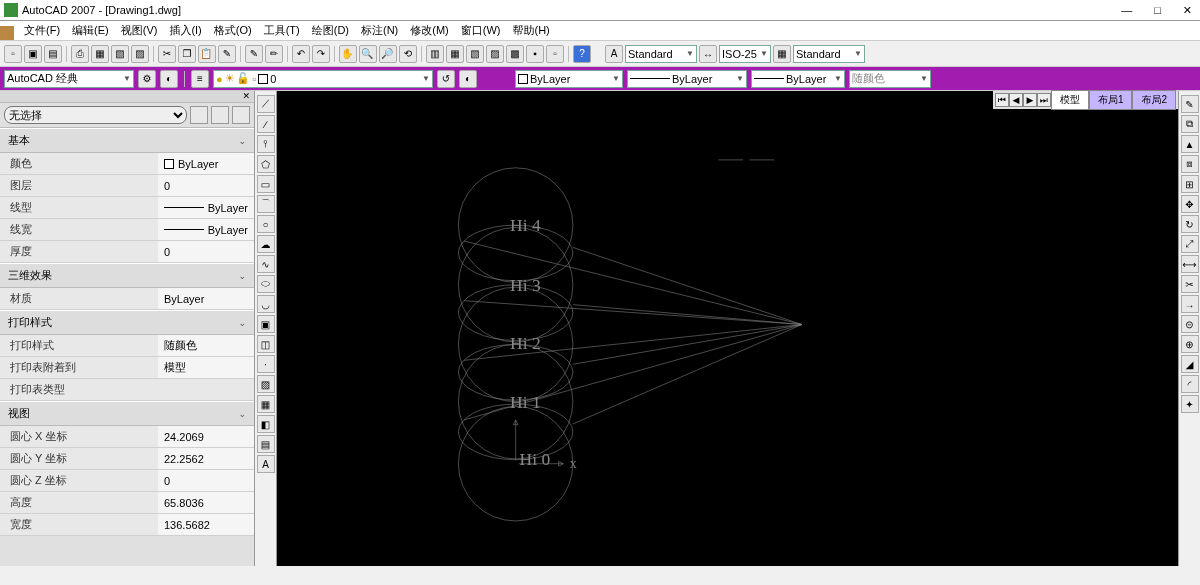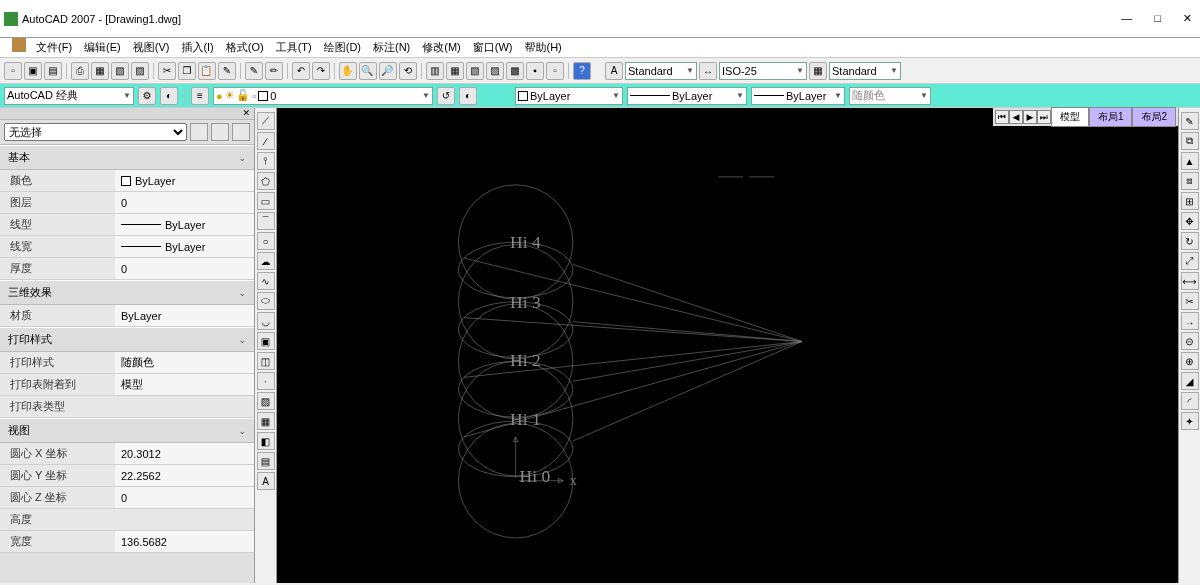--- a/index.html
+++ b/index.html
@@ -1,40 +1,40 @@
 <!DOCTYPE html>
 <html><head>
 <meta charset="utf-8">
 <style>
 * { margin:0; padding:0; box-sizing:border-box; font-family:"Microsoft YaHei",Arial,sans-serif; font-size:11px; }
 body { background:#f0f0f0; width:1200px; height:585px; overflow:hidden; position:relative; }
-.titlebar { background:#fff; display:flex; align-items:center; height:38px; padding:0 4px; border-bottom:1px solid #999; }
+.titlebar { background:#fff; display:flex; align-items:center; height:21px; padding:0 4px; border-bottom:1px solid #999; }
 .titlebar .logo { width:14px; height:14px; background:#3a8f3a; margin-right:4px; }
 .titlebar-text { flex:1; color:#000; }
 .winbtns { display:flex; gap:14px; font-size:14px; }
 .winbtn { cursor:pointer; padding:0 4px; }
-.menubar { background:#fff; display:flex; align-items:flex-start; height:20px; padding-left:12px; gap:4px; border-bottom:1px solid #ccc; }
+.menubar { background:#fff; display:flex; align-items:flex-end; height:20px; padding-left:0; gap:4px; border-bottom:1px solid #ccc; }
 .menu-icon { width:14px; height:14px; background:#b84; margin-right:2px; }
 .menuitem { padding:2px 4px; cursor:pointer; }
 .toolbar { background:#f0f0f0; display:flex; align-items:center; height:26px; padding:2px 4px; gap:2px; border-bottom:1px solid #ccc; }
 .tbtn { width:18px; height:18px; border:1px solid #aaa; background:#e8e8e8; border-radius:2px; cursor:pointer; display:flex; align-items:center; justify-content:center; font-size:10px; }
 .tsep { width:1px; height:16px; background:#bbb; margin:0 2px; }
 .combo { height:18px; border:1px solid #7a9; background:#fff; padding:0 2px; display:flex; align-items:center; gap:2px; cursor:pointer; }
 .combo .arrow { font-size:8px; color:#555; margin-left:auto; }
-.layerbar { background:#5eead4; display:flex; align-items:center; height:24px; padding:2px 4px; gap:4px; border-bottom:1px solid #ccc; }
+.layerbar { background:#a21caf; display:flex; align-items:center; height:24px; padding:2px 4px; gap:4px; border-bottom:1px solid #ccc; }
 
 .main { display:flex; height:calc(585px - 22px - 20px - 26px - 24px - 18px); }
 .props-panel { width:255px; background:#e0e0e0; border-right:1px solid #999; display:flex; flex-direction:column; }
 .props-close { background:#d8d8d8; height:12px; text-align:right; padding-right:4px; font-size:9px; cursor:pointer; border-bottom:1px solid #bbb; }
 .props-header { display:flex; align-items:center; padding:3px 4px; gap:3px; border-bottom:1px solid #bbb; }
-.props-header select { flex:1; height:18px; font-size:11px; }
+.props-header select { flex:1; height:18px; font-size:11px;border-radius:8px; }
 .props-header .hb { width:18px; height:18px; border:1px solid #999; background:#e8e8e8; cursor:pointer; }
 .section-head { background:#ddd; padding:4px 8px; font-weight:normal; display:flex; justify-content:space-between; align-items:center; border-top:1px solid #fff; border-bottom:1px solid #bbb; }
 .section-head .chev { font-size:9px; color:#555; }
-.prop-row { display:flex; background:#e8e8e8; border-bottom:1px solid #d0d0d0; }
+.prop-row { display:flex; background:#e8e8e8; border-bottom:1px solid #d0d0d0;gap:43px; }
 .prop-label { width:115px; padding:3px 10px; color:#333; }
 .prop-val { flex:1; padding:3px 6px; background:#f5f5f5; display:flex; align-items:center; gap:4px; }
 .prop-val .sq { width:10px; height:10px; border:1px solid #000; background:#fff; }
 .prop-val .line { width:40px; height:1px; background:#000; }
 
 .vtoolbar { width:22px; background:#f0f0f0; border-right:1px solid #999; display:flex; flex-direction:column; gap:2px; padding-top:4px; align-items:center; }
 .vbtn { width:18px; height:18px; border:1px solid #aaa; background:#e8e8e8; cursor:pointer; display:flex; align-items:center; justify-content:center; font-size:10px; }
 
 .canvas-wrap { flex:1; display:flex; flex-direction:row; background:#000; position:relative; }
 .canvas { flex:1; position:relative; }
@@ -110,21 +110,21 @@
   <div class="tbtn">▫</div>
   <div class="tsep"></div>
   <div class="tbtn" style="background:#3a6fd8;color:#fff">?</div>
   <div style="flex:0 0 10px"></div>
   <div class="tbtn">A</div>
   <div class="combo" style="width:72px">
       <span>Standard</span>
       <span class="arrow">▼</span>
     </div>
   <div class="tbtn">↔</div>
-  <div class="combo" style="width:88px">
+  <div class="combo" style="width:52px">
       <span>ISO-25</span>
       <span class="arrow">▼</span>
     </div>
   <div class="tbtn">▦</div>
   <div class="combo" style="width:72px">
       <span>Standard</span>
       <span class="arrow">▼</span>
     </div>
 </div>
 
@@ -250,37 +250,40 @@
         <div class="prop-label">打印表类型</div>
       </div>
 
     <div class="section-head">
         <span>视图</span>
         <span class="chev">⌄</span>
       </div>
     <div class="prop-row">
         <div class="prop-label">圆心 X 坐标</div>
         <div class="prop-val">
-          <span>20.3012</span>
+          <span>24.2069</span>
         </div>
       </div>
     <div class="prop-row">
         <div class="prop-label">圆心 Y 坐标</div>
         <div class="prop-val">
           <span>22.2562</span>
         </div>
       </div>
     <div class="prop-row">
         <div class="prop-label">圆心 Z 坐标</div>
         <div class="prop-val">
           <span>0</span>
         </div>
       </div>
     <div class="prop-row">
         <div class="prop-label">高度</div>
+        <div class="prop-val">
+          <span>65.8036</span>
+        </div>
       </div>
     <div class="prop-row">
         <div class="prop-label">宽度</div>
         <div class="prop-val">
           <span>136.5682</span>
         </div>
       </div>
   </div>
 
   <div class="vtoolbar">

